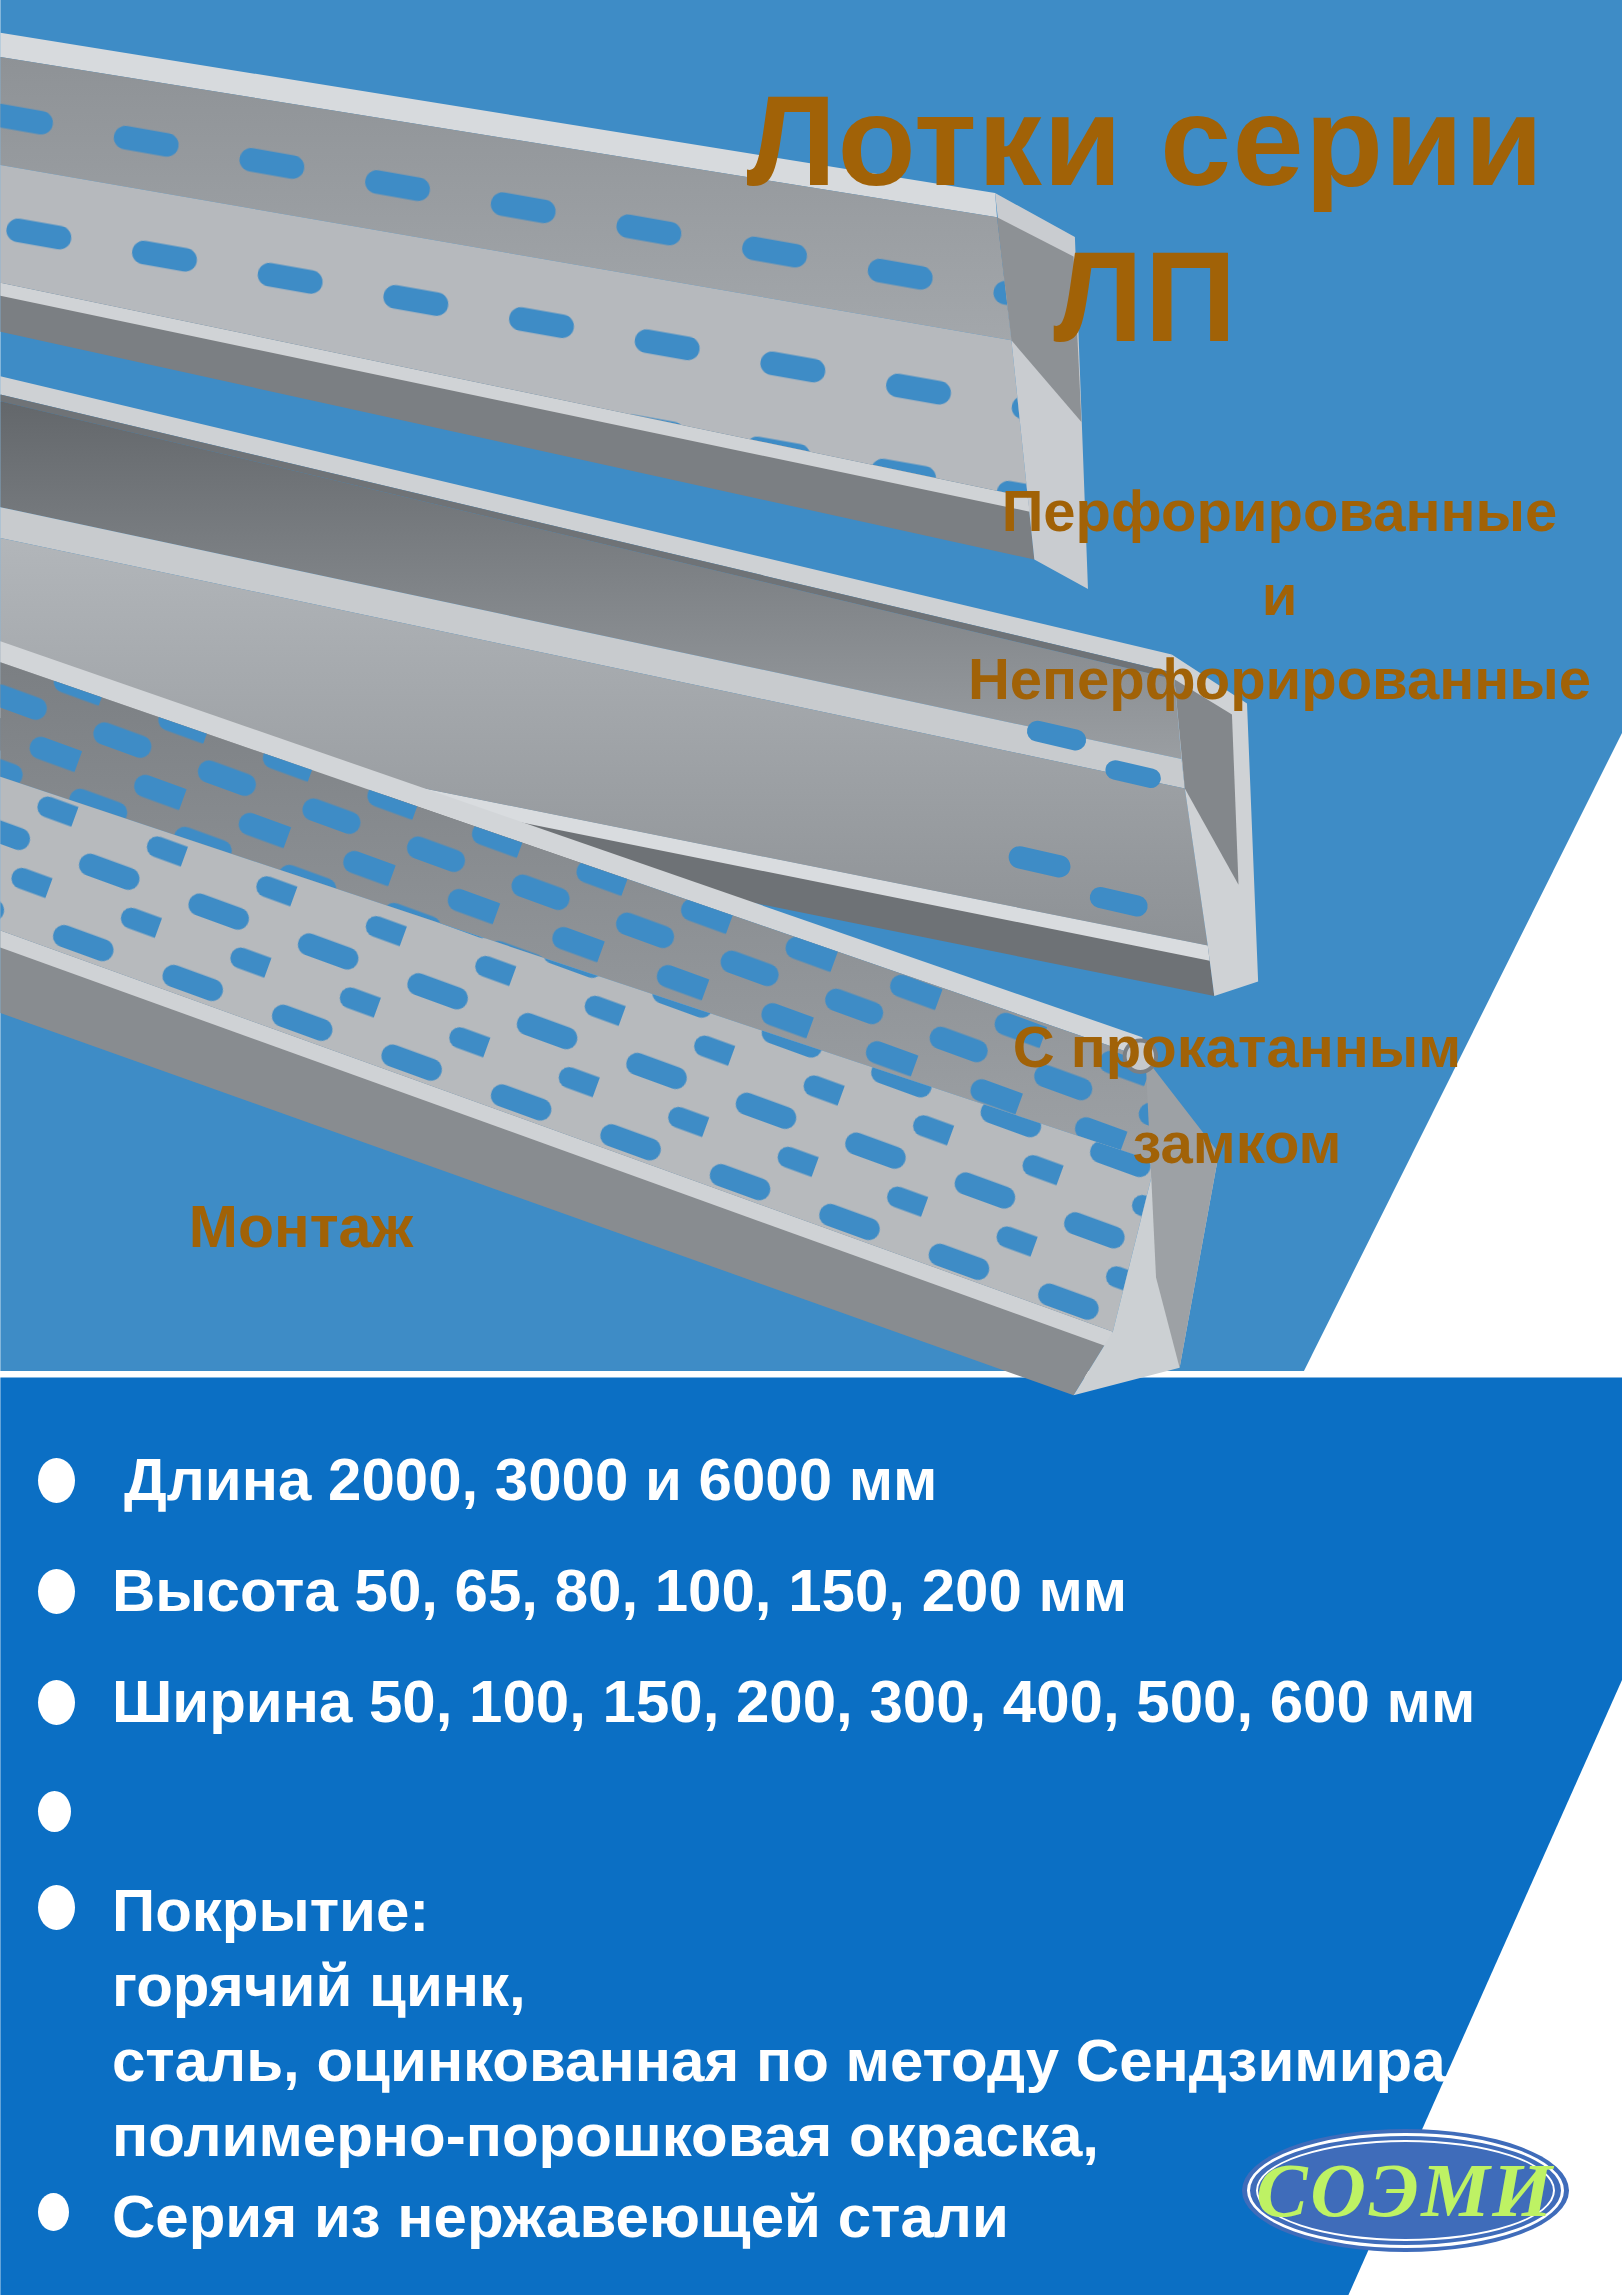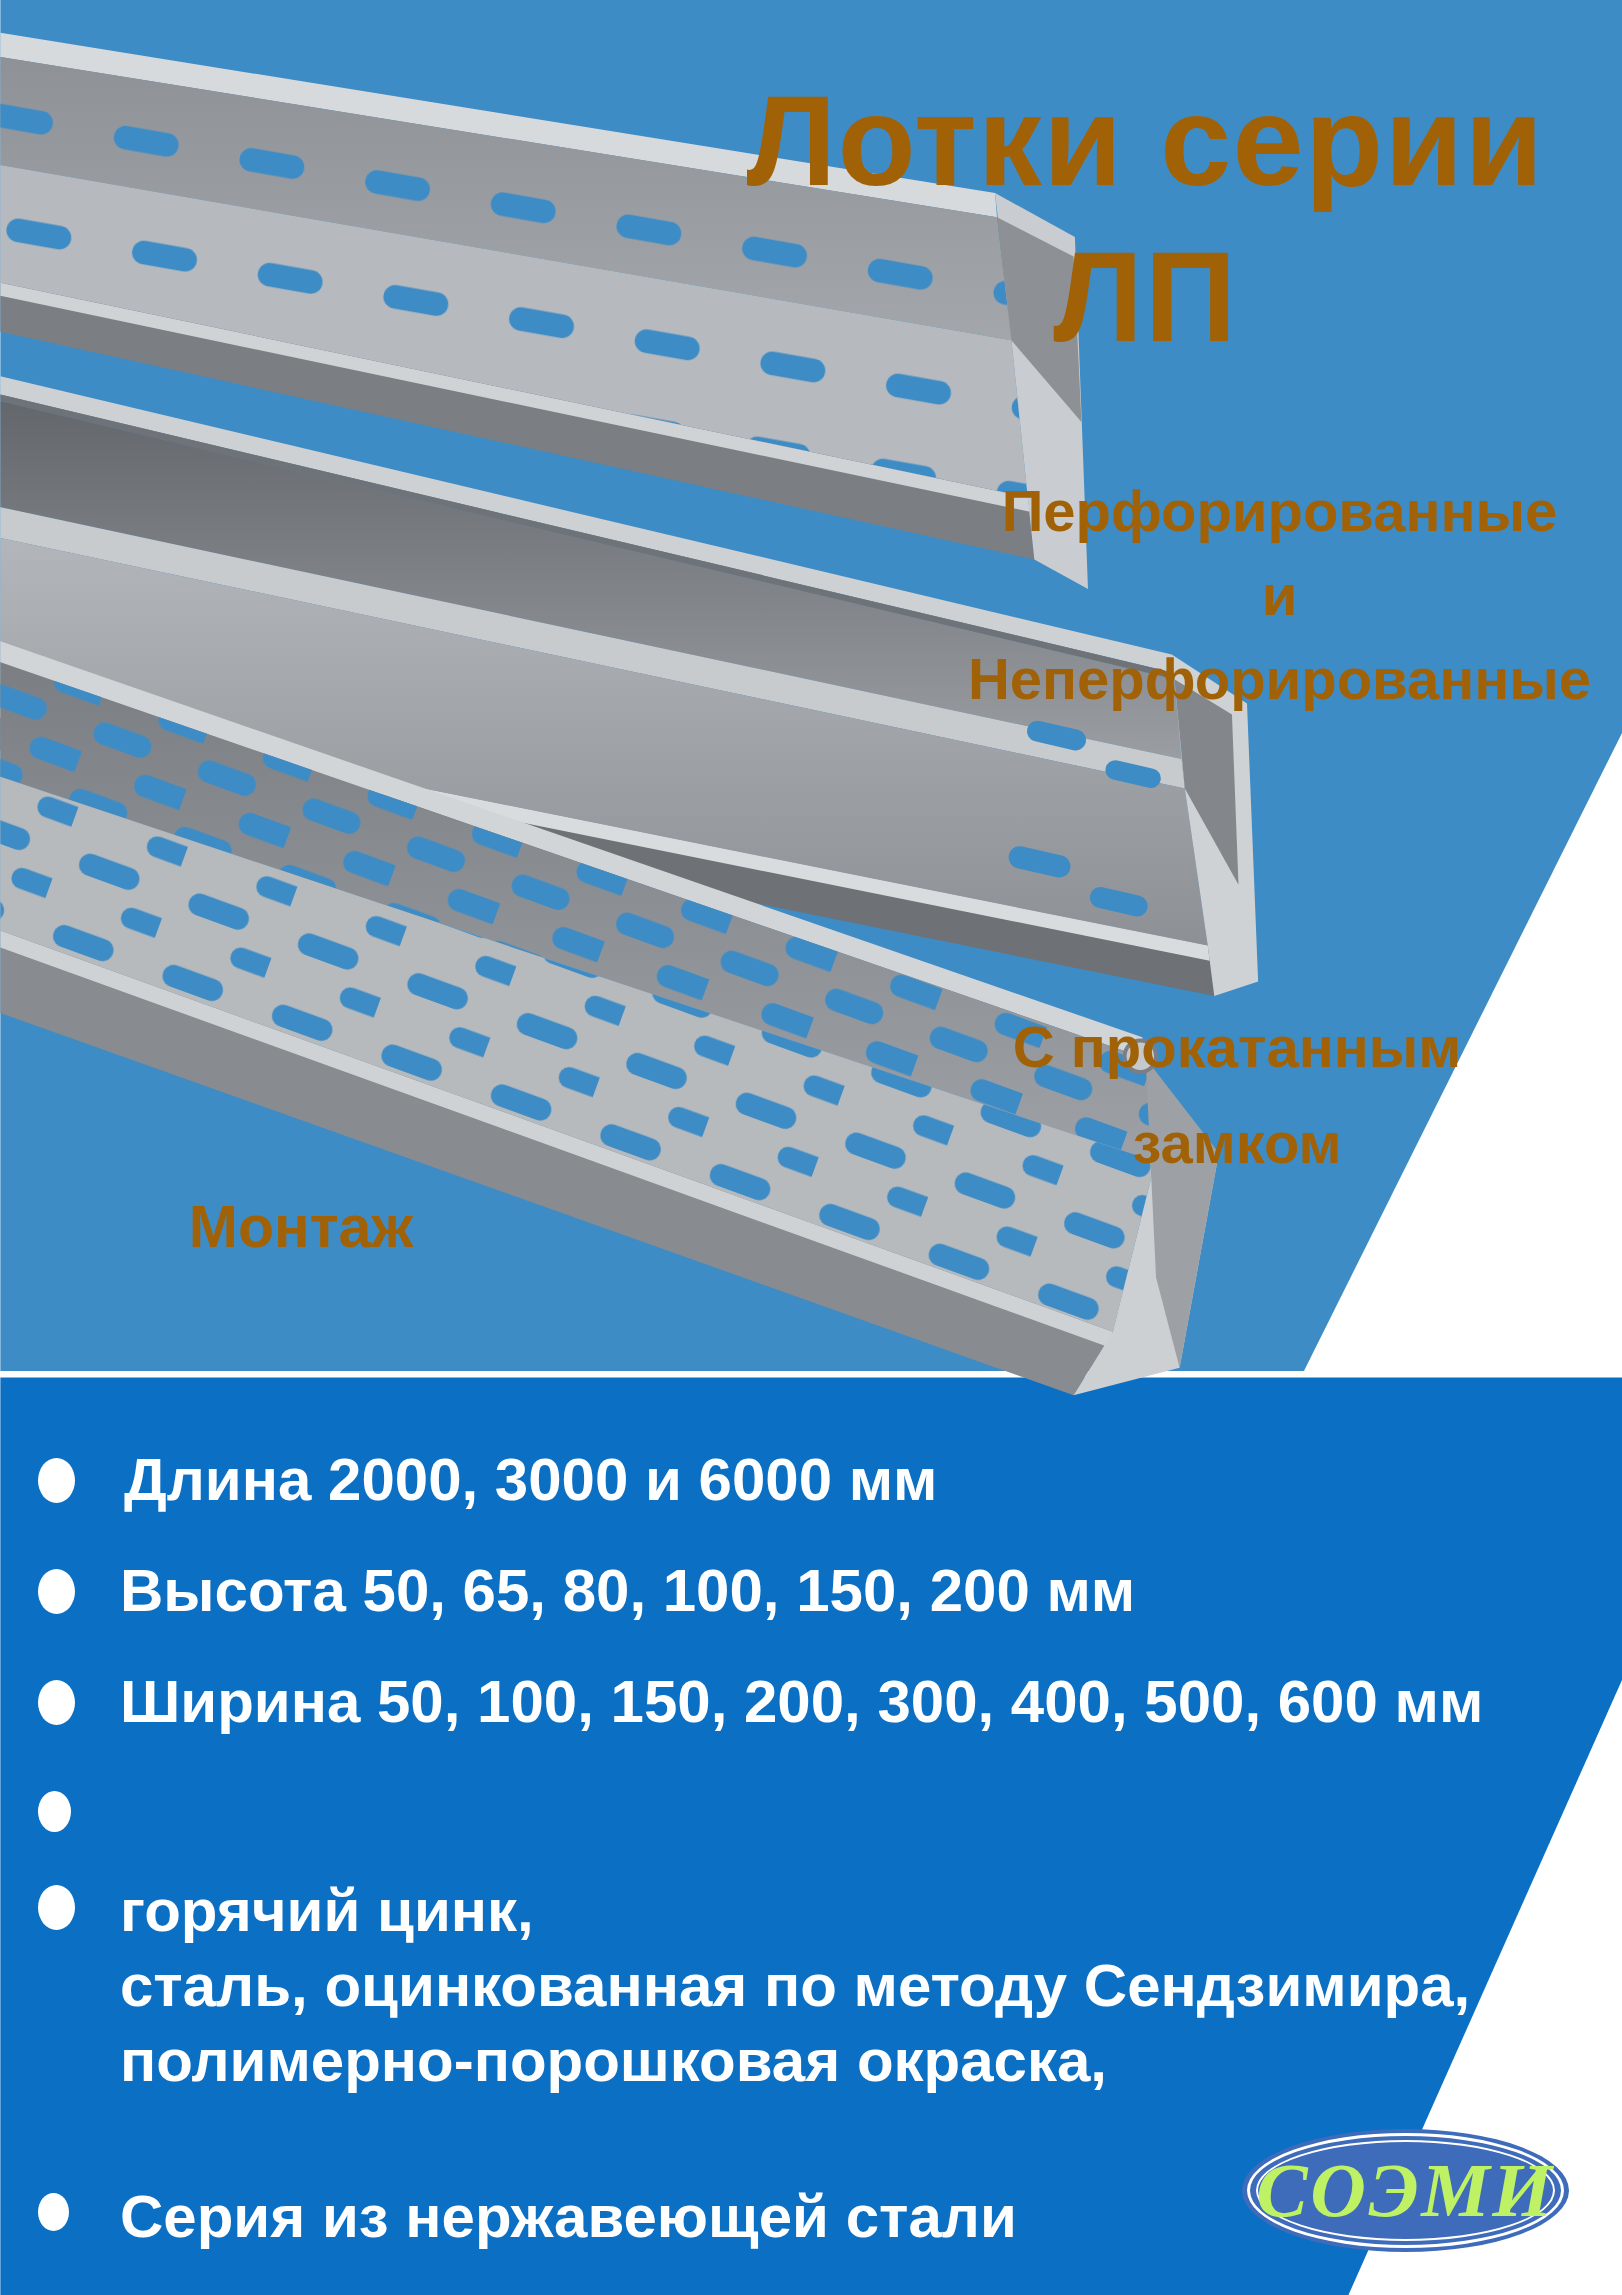--- a/index.html
+++ b/index.html
@@ -24,21 +24,21 @@
   }
   .label-lock{
     left:903px;top:999px;width:668px;
     font-size:58px;line-height:96px;
   }
   .label-mount{
     left:36px;top:1193px;width:530px;
     font-size:59px;line-height:68px;
   }
 
-  .bullet-text{position:absolute;left:120px;color:#fff;font-weight:bold;font-size:60px;line-height:71px;white-space:nowrap;}
+  .bullet-text{position:absolute;left:112px;color:#fff;font-weight:bold;font-size:60px;line-height:71px;white-space:nowrap;}
   .b1{top:1444px;left:124px;}
   .b2{top:1555px;}
   .b3{top:1666px;}
   .b4{top:1778px;}
   .b5{top:1873px;line-height:75px;}
   .b6{top:2181px;}
   .dot{position:absolute;left:38px;width:37px;height:45px;border-radius:50%;background:#ffffff;}
   .d1{top:1458px;}
   .d2{top:1569px;}
   .d3{top:1680px;}
@@ -172,20 +172,21 @@
   <span class="dot d2"></span>
   <div class="bullet-text b2">Высота 50, 65, 80, 100, 150, 200 мм</div>
 
   <span class="dot d3"></span>
   <div class="bullet-text b3">Ширина 50, 100, 150, 200, 300, 400, 500, 600 мм</div>
 
   <span class="dot d4"></span>
 
   <span class="dot d5"></span>
   <div class="bullet-text b5">
+    <div>Покрытие:</div>
     <div>горячий цинк,</div>
     <div>сталь, оцинкованная по методу Сендзимира,</div>
     <div>полимерно-порошковая окраска,</div>
   </div>
 
   <span class="dot d6"></span>
   <div class="bullet-text b6">Серия из нержавеющей стали</div>
 
   <div class="logo">
     <div class="ring1"></div>

